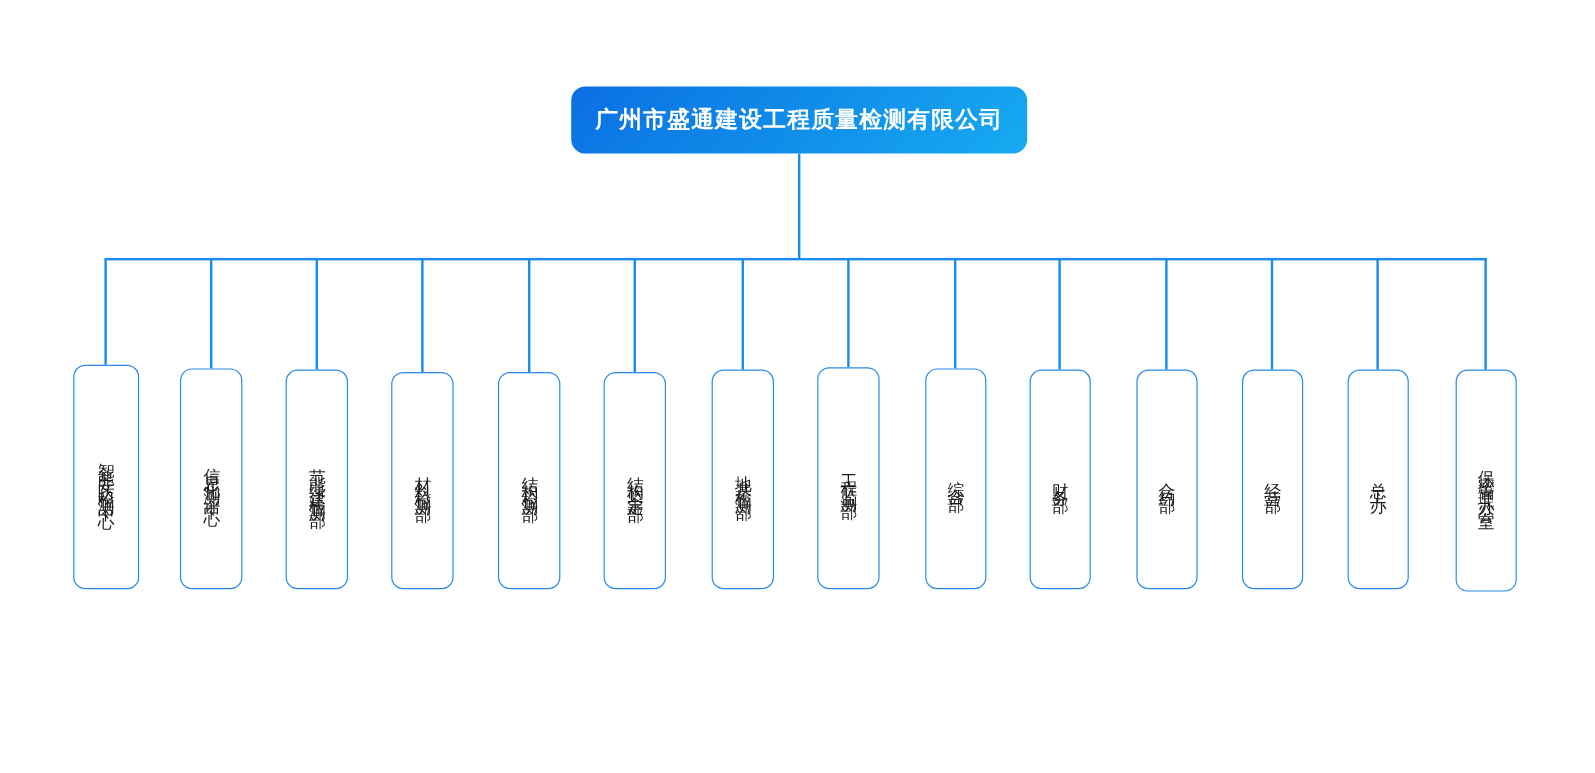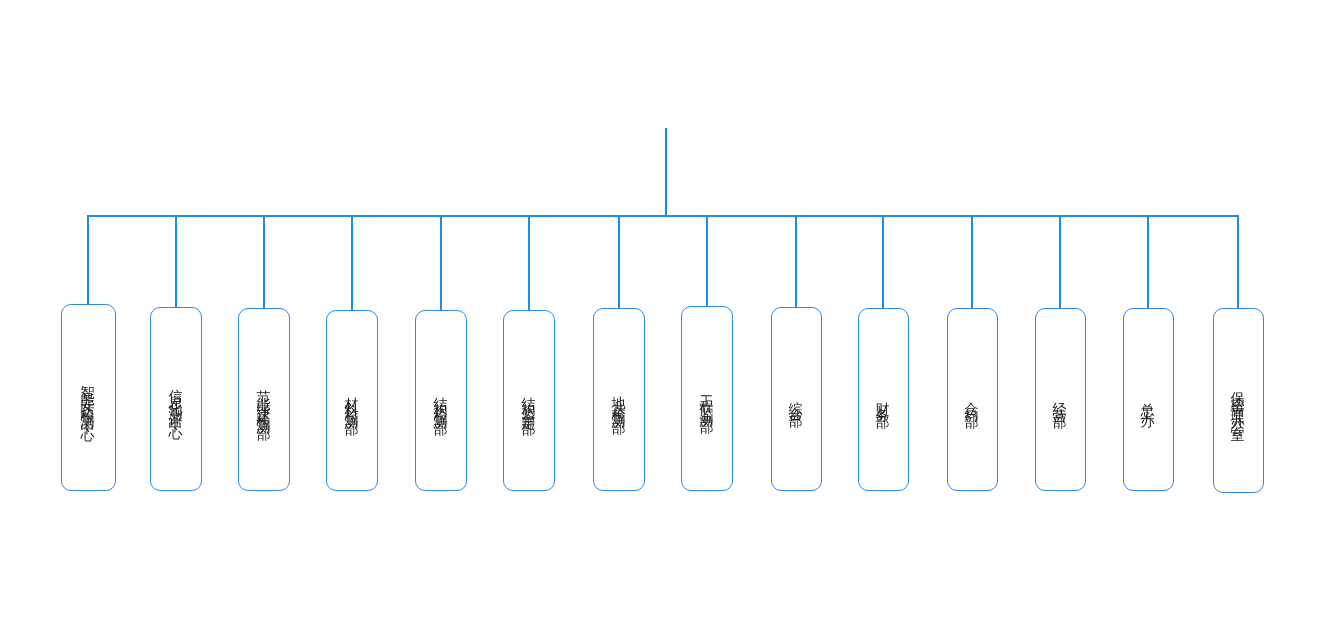--- a/index.html
+++ b/index.html
@@ -82,20 +82,23 @@
     text-align: center;
     white-space: nowrap;
     font-family: "DejaVu Sans", "Liberation Sans", sans-serif;
   }
 </style>
 </head>
 <body>
 
 <div id="org-chart">
 
+  <div class="root-node">
+    <span class="root-label">广州市盛通建设工程质量检测有限公司</span>
+  </div>
 
   <div class="connector connector-root-stem"></div>
 
   <div class="connector connector-bus"></div>
 
   <div id="leaf-layer">
       <div class="drop" style="left: 87px; top: 215px; height: 89px;"></div>
       <div class="leaf-node" style="left: 60.5px; top: 304px; width: 55px; height: 187px;">
         <span class="leaf-label">智能安防检测中心</span>
       </div>

